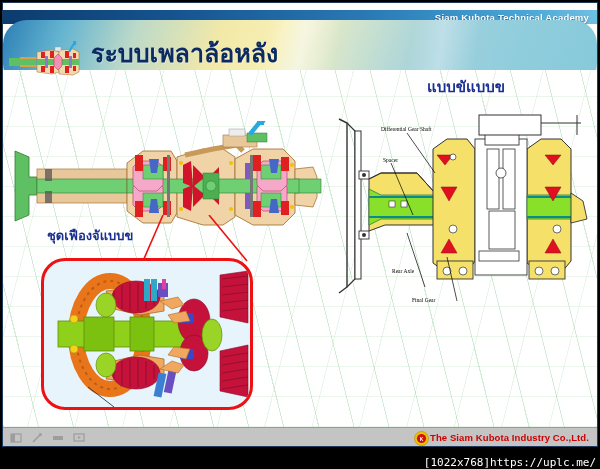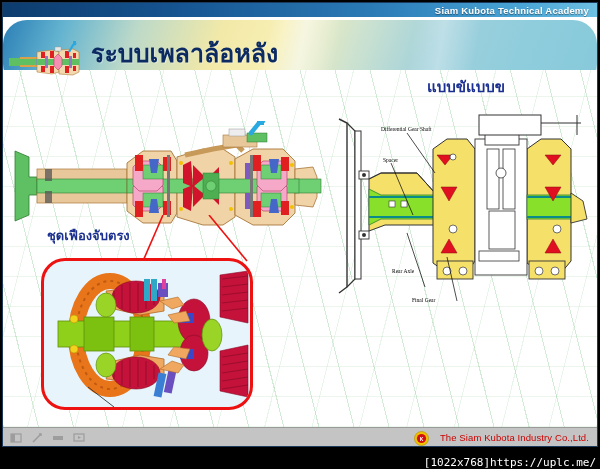--- a/index.html
+++ b/index.html
@@ -31,21 +31,21 @@
     height: 445px;
     border: 1px solid #1b3a5c;
     box-sizing: border-box;
     background: #ffffff;
     overflow: hidden;
   }
 
   
   .topbar {
     position: absolute;
-    left: 0; top: 0;
+    left: 0; top: 7px;
     width: 100%;
     height: 14px;
     background: linear-gradient(to right, #0d3c6e 0%, #15538f 28%, #2a7ab6 62%, #4aa6d6 88%, #6fc0e2 100%);
     overflow: hidden;
   }
   .topbar-title {
     position: absolute;
     right: 8px;
     top: 2px;
     font-size: 9.5px;
@@ -135,21 +135,21 @@
     width: 100%;
     height: 21px;
     background: #c4c4c4;
     border-top: 1px solid #9a9a9a;
   }
   .footer-company {
     position: absolute;
     right: 8px;
     top: 4px;
     font-size: 9.5px;
-    font-weight: normal;
+    font-weight: bold;
     color: #cc0000;
     white-space: nowrap;
     letter-spacing: .1px;
   }
   .footer-logo {
     position: absolute;
     right: 168px;
     top: 3px;
     width: 15px;
     height: 15px;
@@ -365,21 +365,21 @@
 
         <circle cx="174" cy="42" r="2" fill="#f2c200"></circle>
         <circle cx="174" cy="88" r="2" fill="#f2c200"></circle>
         <circle cx="224" cy="42" r="2" fill="#f2c200"></circle>
         <circle cx="224" cy="88" r="2" fill="#f2c200"></circle>
         <circle cx="285" cy="44" r="2" fill="#f2c200"></circle>
         <circle cx="285" cy="86" r="2" fill="#f2c200"></circle>
       </svg>
     </div>
 
-    <div class="lbl-thai-blue" style="left:44px; top:222px;">ชุดเฟืองจับตรง</div>
+    <div class="lbl-thai-blue" style="left:44px; top:222px;">ชุดเฟืองจัแบบข</div>
 
     <svg style="position:absolute;left:140px;top:212px;width:120px;height:48px;z-index:9;">
       <line x1="20" y1="0" x2="0" y2="46" stroke="#ee1111" stroke-width="1.6"></line>
       <line x1="66" y1="0" x2="104" y2="46" stroke="#ee1111" stroke-width="1.6"></line>
     </svg>
 
     <div class="callout">
       <svg width="206" height="146" viewBox="0 0 206 146">
 
         <ellipse cx="66" cy="74" rx="34" ry="54" fill="none" stroke="#e8751a" stroke-width="16"></ellipse>

